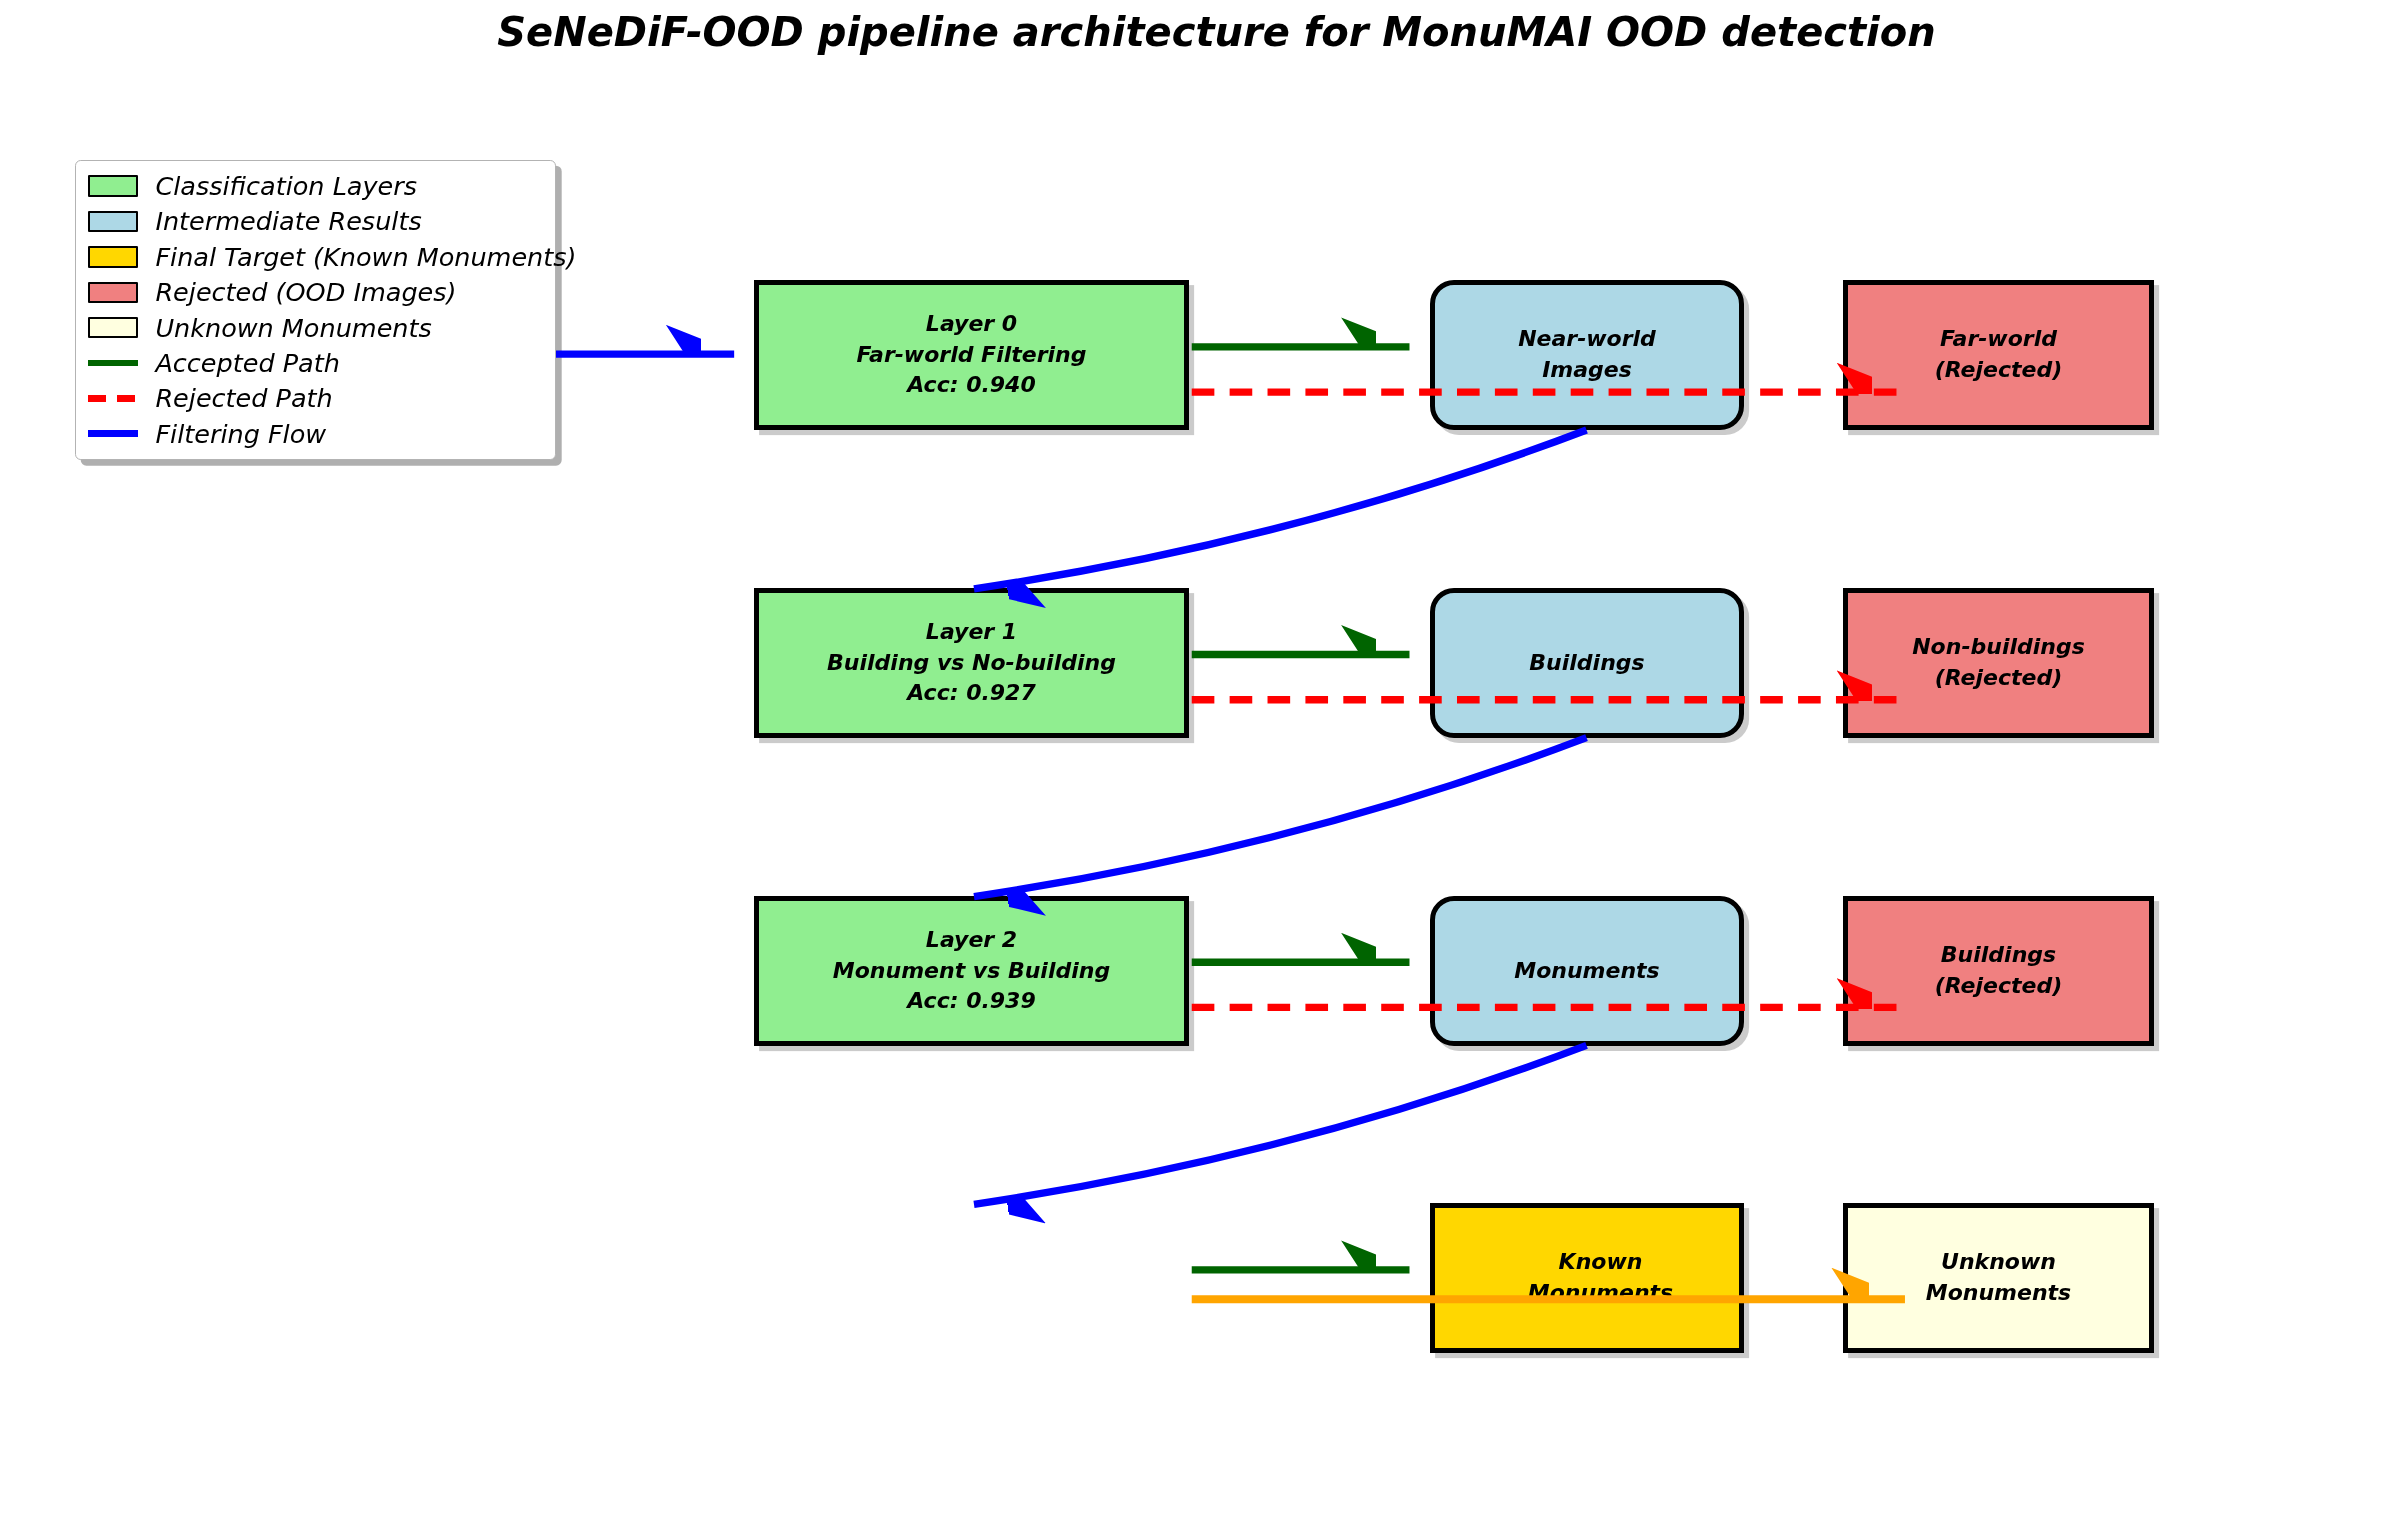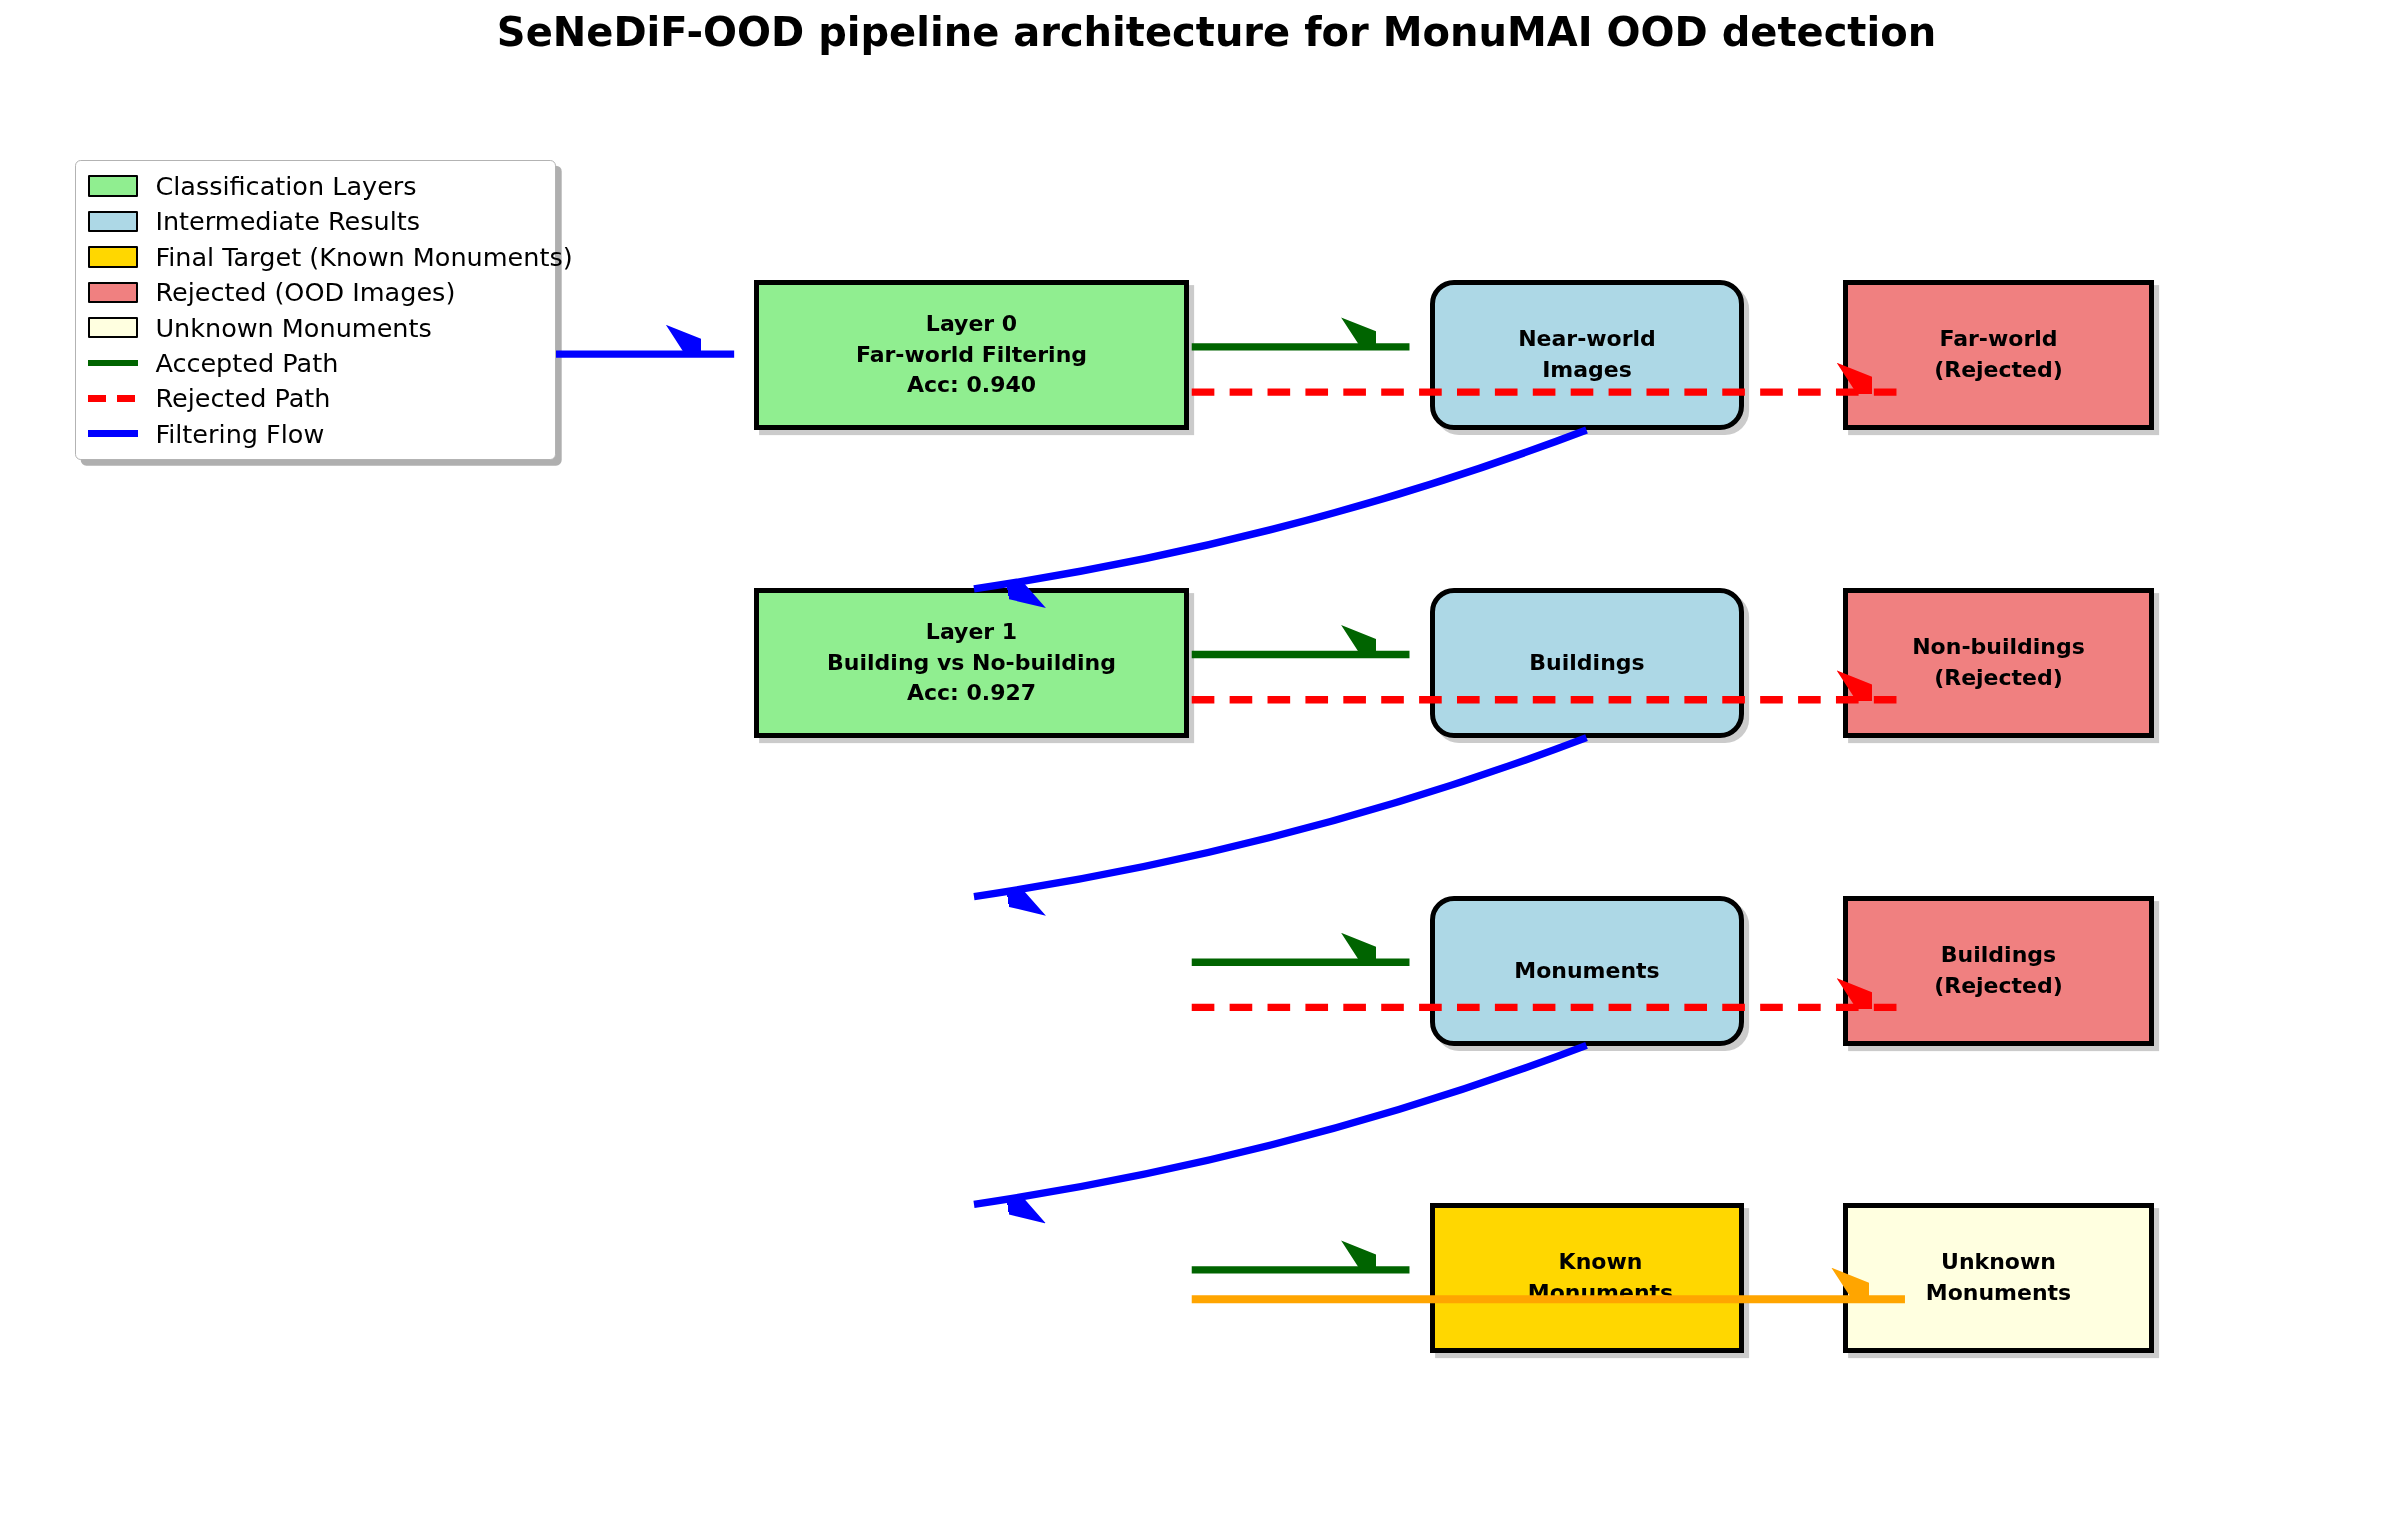--- a/index.html
+++ b/index.html
@@ -9,20 +9,21 @@
     width: 2401px;
     height: 1533px;
     font-family: "DejaVu Sans", "Liberation Sans", sans-serif;
   }
   #canvas {
     position: relative;
     width: 2401px;
     height: 1533px;
     background: #ffffff;
     overflow: hidden;
+    font-style: italic;
   }
   
   .title {
     position: absolute;
     left: 0;
     top: 9px;
     width: 2433px;
     text-align: center;
     font-size: 40px;
     font-weight: bold;
@@ -169,20 +170,23 @@
   <div class="dbox col-out row0 c-coral">Far-world
 (Rejected)</div>
 
   <div class="dbox col-layer row1 c-green">Layer 1
 Building vs No-building
 Acc: 0.927</div>
   <div class="dbox col-mid row1 c-blue">Buildings</div>
   <div class="dbox col-out row1 c-coral">Non-buildings
 (Rejected)</div>
 
+  <div class="dbox col-layer row2 c-green">Layer 2
+Monument vs Building
+Acc: 0.939</div>
   <div class="dbox col-mid row2 c-blue">Monuments</div>
   <div class="dbox col-out row2 c-coral">Buildings
 (Rejected)</div>
 
   <div class="dbox col-mid row3 c-gold">Known
 Monuments</div>
   <div class="dbox col-out row3 c-cream">Unknown
 Monuments</div>
 
   <svg class="overlay" width="2401" height="1533" viewBox="0 0 4245 2710">

